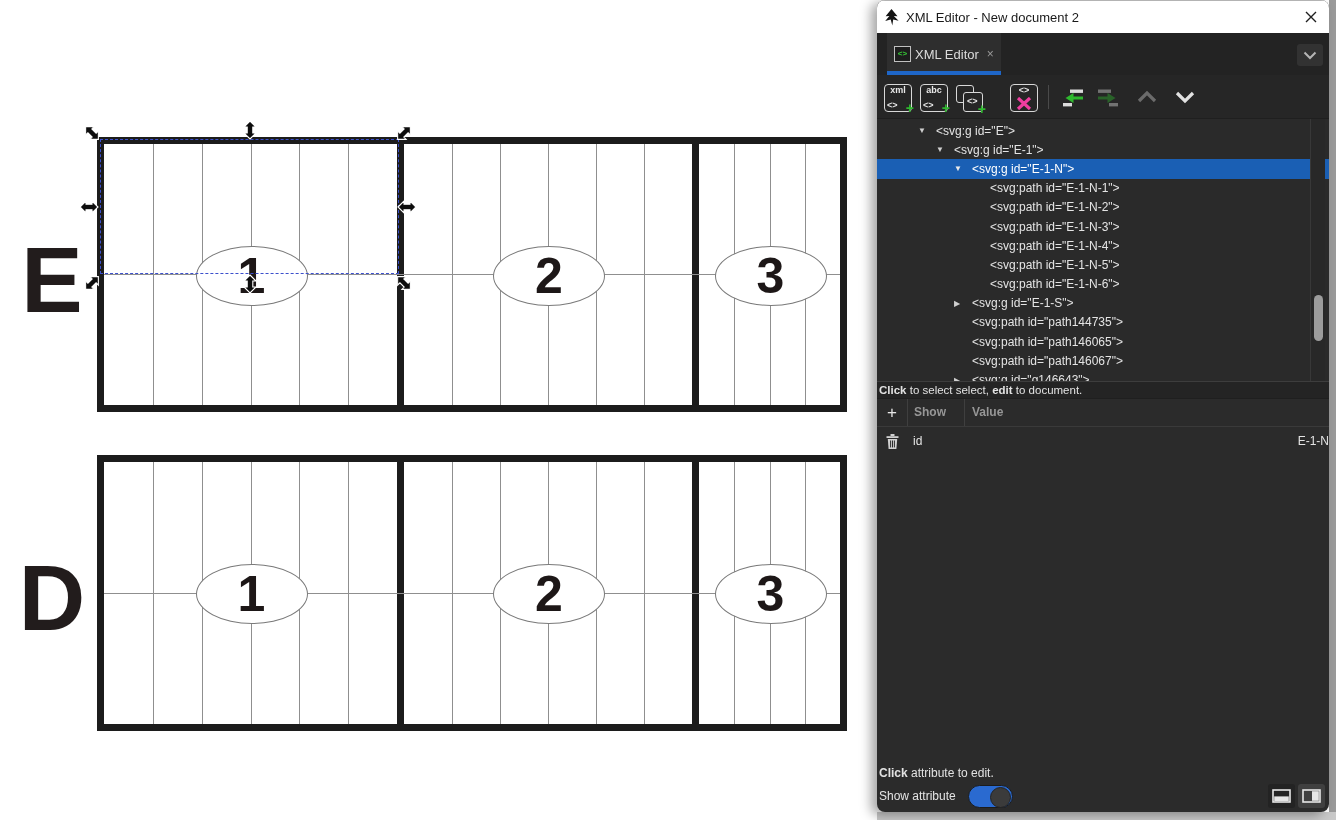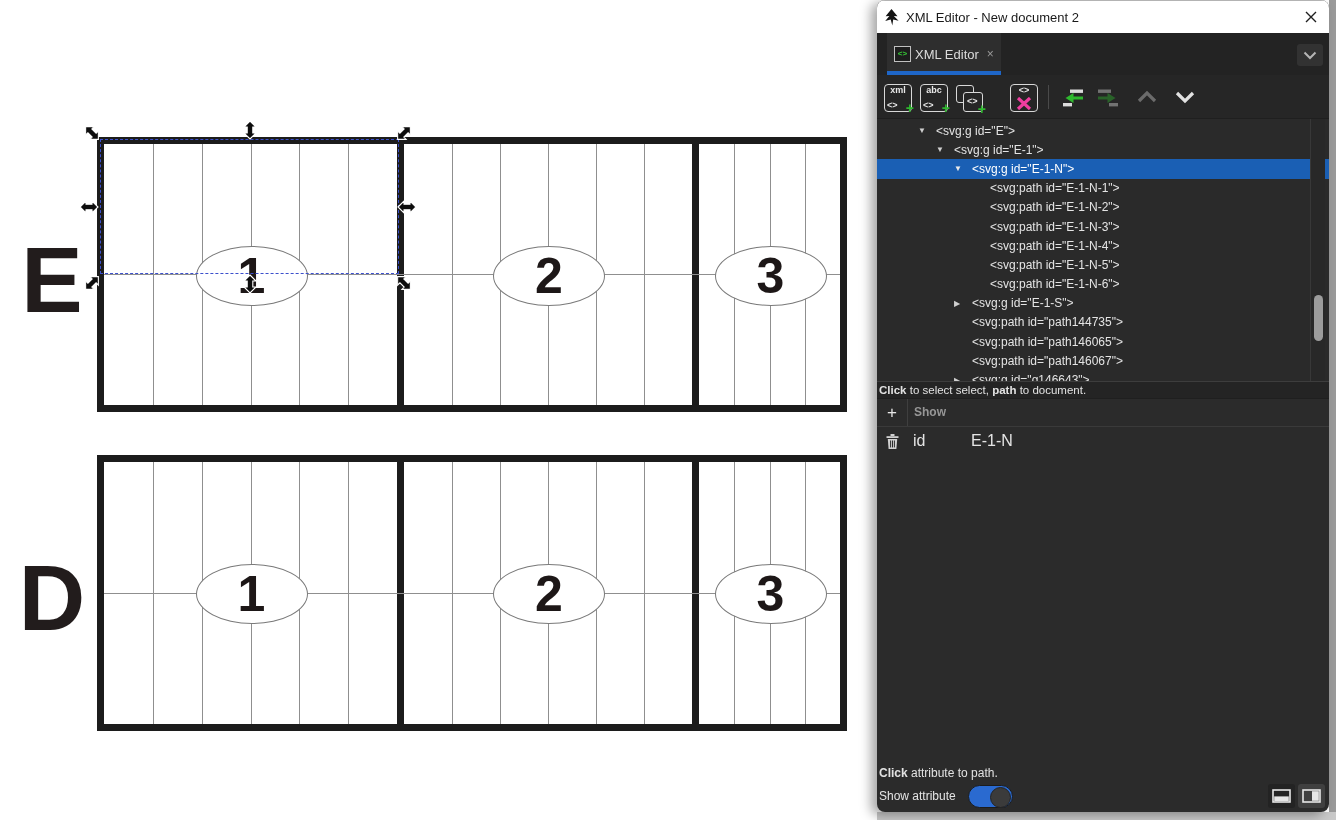--- a/index.html
+++ b/index.html
@@ -78,24 +78,24 @@
              padding-left:2px;line-height:16px;}
   .statusbar b,.foot-hint b{font-weight:bold;}
 
   .attr-header{position:absolute;left:0;top:398px;width:100%;height:29px;box-sizing:border-box;
                border-top:1px solid #1f1f1f;border-bottom:1px solid #3a3a3a;display:flex;align-items:center;
                color:#969696;font-size:12px;font-weight:bold;}
   .attr-plus{width:30px;text-align:center;color:#e8e8e8;font-size:17px;font-weight:normal;line-height:1;}
   .col-name{width:57px;padding-left:6px;border-left:1px solid #3f3f3f;line-height:27px;height:27px;box-sizing:border-box;}
   .col-value{flex:1;padding-left:7px;border-left:1px solid #3f3f3f;line-height:27px;height:27px;box-sizing:border-box;}
   .attr-row{position:absolute;left:0;top:427px;width:100%;height:28px;display:flex;align-items:center;
-            color:#e4e4e4;font-size:16px;}
+            color:#e4e4e4;font-size:12px;}
   .attr-trash{width:30px;display:flex;justify-content:center;}
   .cell-name{width:57px;padding-left:6px;box-sizing:border-box;}
-  .cell-value{flex:1;padding-left:7px;box-sizing:border-box;}
+  .cell-value{flex:1;padding-left:7px;box-sizing:border-box;text-align:right;}
 
   .foot-hint{position:absolute;left:2px;top:766px;font-size:12px;color:#e2e2e2;}
   .showrow{position:absolute;left:2px;top:783px;height:26px;display:flex;align-items:center;}
   .show-label{font-size:12px;color:#e4e4e4;}
   .toggle{margin-left:12px;width:45px;height:23px;border-radius:12px;background:#2a6ad0;position:relative;
           border:1px solid #1c1c1c;box-sizing:border-box;}
   .toggle .knob{position:absolute;right:1px;top:1px;width:19px;height:19px;border-radius:50%;
                 background:#3b3b3b;border:1px solid #242424;}
   .layoutbtns{position:absolute;right:4px;top:784px;display:flex;gap:3px;}
   .lbtn{width:27px;height:24px;border-radius:3px;display:flex;align-items:center;justify-content:center;}
@@ -349,43 +349,44 @@
         <div class="trow" style="padding-left: 77px;">
           <span class="exp">▶</span>
           <span class="ttext">&lt;svg:g id="g146643"&gt;</span>
         </div>
       </div>
     <div class="scrolltrack">
       <div class="scrollthumb"></div>
     </div>
   </div>
 
-  <div class="statusbar"><span id="status-parts"><b>Click</b><span> to select select, </span><b>path</b><span> to document.</span></span></div>
+  <div class="statusbar"><span id="status-parts"><b>Click</b><span> to select select, </span><b>edit</b><span> to document.</span></span></div>
 
   <div class="attr-header">
     <div class="attr-plus">+</div>
     <div class="col-name">Show</div>
+    <div class="col-value">Value</div>
   </div>
 
   <div id="attr-rows">
       <div class="attr-row">
         <div class="attr-trash">
           <svg width="13" height="15" viewBox="0 0 13 15">
             <rect x="4.5" y="0" width="4" height="2" fill="#d0d0d0"></rect>
             <rect x="0.5" y="2.2" width="12" height="1.8" fill="#d0d0d0"></rect>
             <path d="M1.8 5 H11.2 L10.4 15 H2.6 Z" fill="#d0d0d0"></path>
             <path d="M4.6 6.5 V13.4 M6.5 6.5 V13.4 M8.4 6.5 V13.4" stroke="#2b2b2b" stroke-width="1"></path>
           </svg>
         </div>
         <div class="cell-name">id</div>
         <div class="cell-value">E-1-N</div>
       </div>
     </div>
 
-  <div class="foot-hint"><span id="hint-parts"><b>Click</b><span> attribute to path.</span></span></div>
+  <div class="foot-hint"><span id="hint-parts"><b>Click</b><span> attribute to edit.</span></span></div>
 
   <div class="showrow">
     <span class="show-label">Show attribute</span>
     <div class="toggle">
       <div class="knob"></div>
     </div>
   </div>
 
   <div class="layoutbtns">
     <div class="lbtn inactive">

